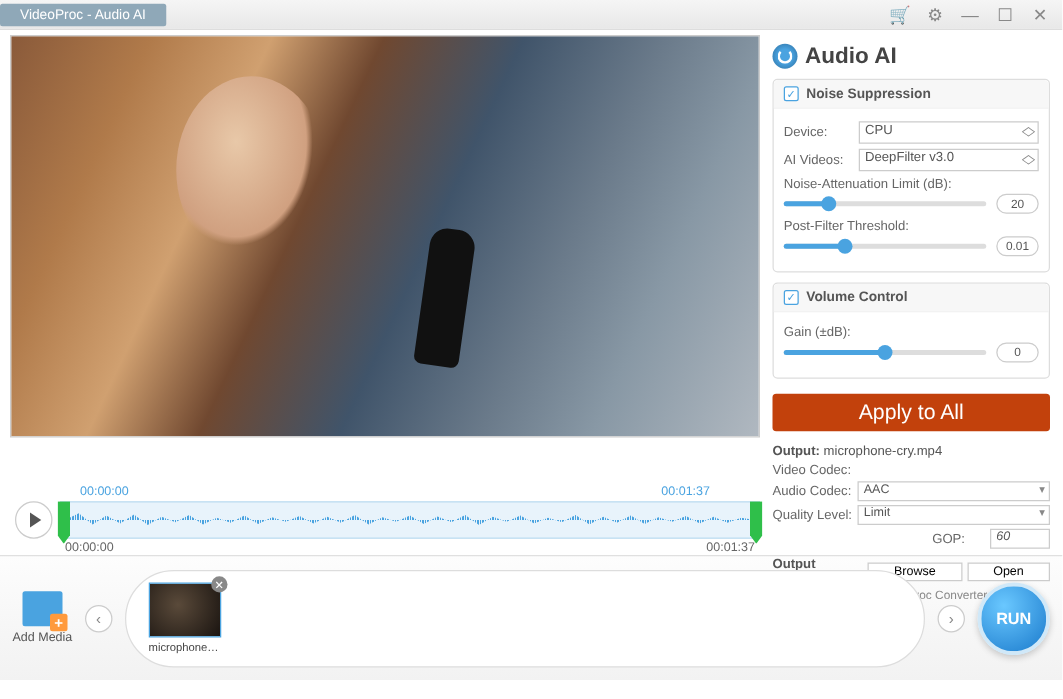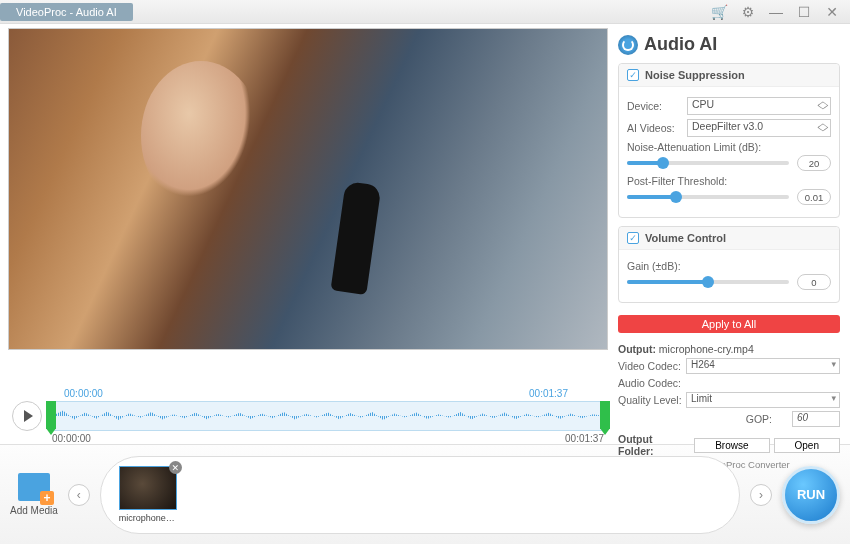--- a/index.html
+++ b/index.html
@@ -49,21 +49,21 @@
 .sel { flex:1; height:18px; border:1px solid #ccc; background:#fff; font-size:10.5px; padding:0 14px 0 4px; position:relative; }
 .sel::after { content:'◇'; position:absolute; right:3px; top:1px; font-size:10px; color:#888; transform:scaleX(1.4);}
 .slider-row { margin:4px 0;}
 .slider-label { font-size:10.5px; color:#666; display:block; margin-bottom:2px;}
 .slider-line { display:flex; align-items:center; gap:8px;}
 .track { flex:1; height:4px; background:#ddd; border-radius:2px; position:relative;}
 .track-fill { position:absolute; left:0; top:0; bottom:0; background:#4aa3e0; border-radius:2px;}
 .thumb { position:absolute; top:-4px; width:12px; height:12px; background:#4aa3e0; border-radius:50%; transform:translateX(-50%);}
 .valbox { width:34px; height:16px; border:1px solid #ccc; border-radius:8px; font-size:9.5px; display:flex; align-items:center; justify-content:center; color:#555;}
 
-.apply-btn { width:100%; height:18px; background:#ef4444; color:#fff; border:none; border-radius:3px; font-size:11px; margin:4px 0 8px 0; cursor:pointer;}
+.apply-btn { width:100%; height:30px; background:#c2410c; color:#fff; border:none; border-radius:3px; font-size:17px; margin:4px 0 8px 0; cursor:pointer;}
 
 .out-row { font-size:10.5px; margin:2px 0;}
 .out-lbl { color:#555;}
 .out-sel-row { display:flex; align-items:center; margin:3px 0;}
 .out-sel-row label { width:68px; font-size:10.5px; color:#666;}
 .drop { flex:1; height:16px; border:1px solid #ccc; font-size:10px; padding:0 12px 0 4px; position:relative;}
 .drop::after{content:'▾'; position:absolute; right:3px; top:0; font-size:9px; color:#888;}
 .gop-row { display:flex; justify-content:flex-end; align-items:center; gap:20px; margin-top:3px;}
 .gop-row label{font-size:10.5px;color:#666;}
 .gop-in { width:48px; height:16px; border:1px solid #ccc; font-size:10px; padding:0 4px;font-style:italic;}
@@ -190,24 +190,24 @@
     </div>
 
     <button class="apply-btn">Apply to All</button>
 
     <div class="out-row">
       <b class="out-lbl">Output:</b>
       <span>microphone-cry.mp4</span>
     </div>
     <div class="out-sel-row">
       <label>Video Codec:</label>
-      <div class="drop">H264</div>
     </div>
     <div class="out-sel-row">
       <label>Audio Codec:</label>
+      <div class="drop">AAC</div>
     </div>
     <div class="out-sel-row">
       <label>Quality Level:</label>
       <div class="drop">Limit</div>
     </div>
     <div class="gop-row">
       <label>GOP:</label>
       <div class="gop-in">60</div>
     </div>
     <div class="folder-row">

